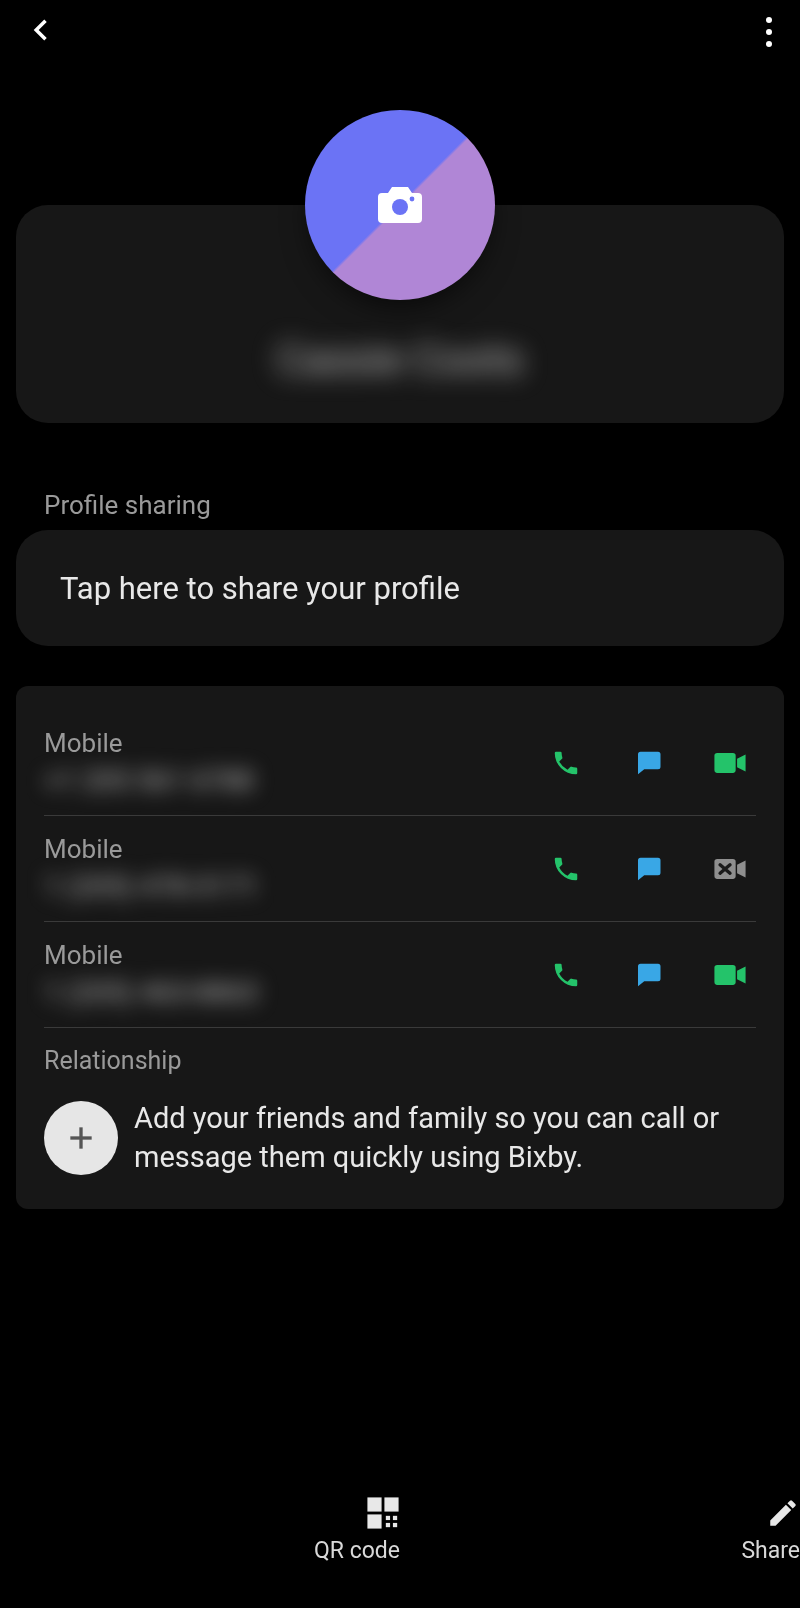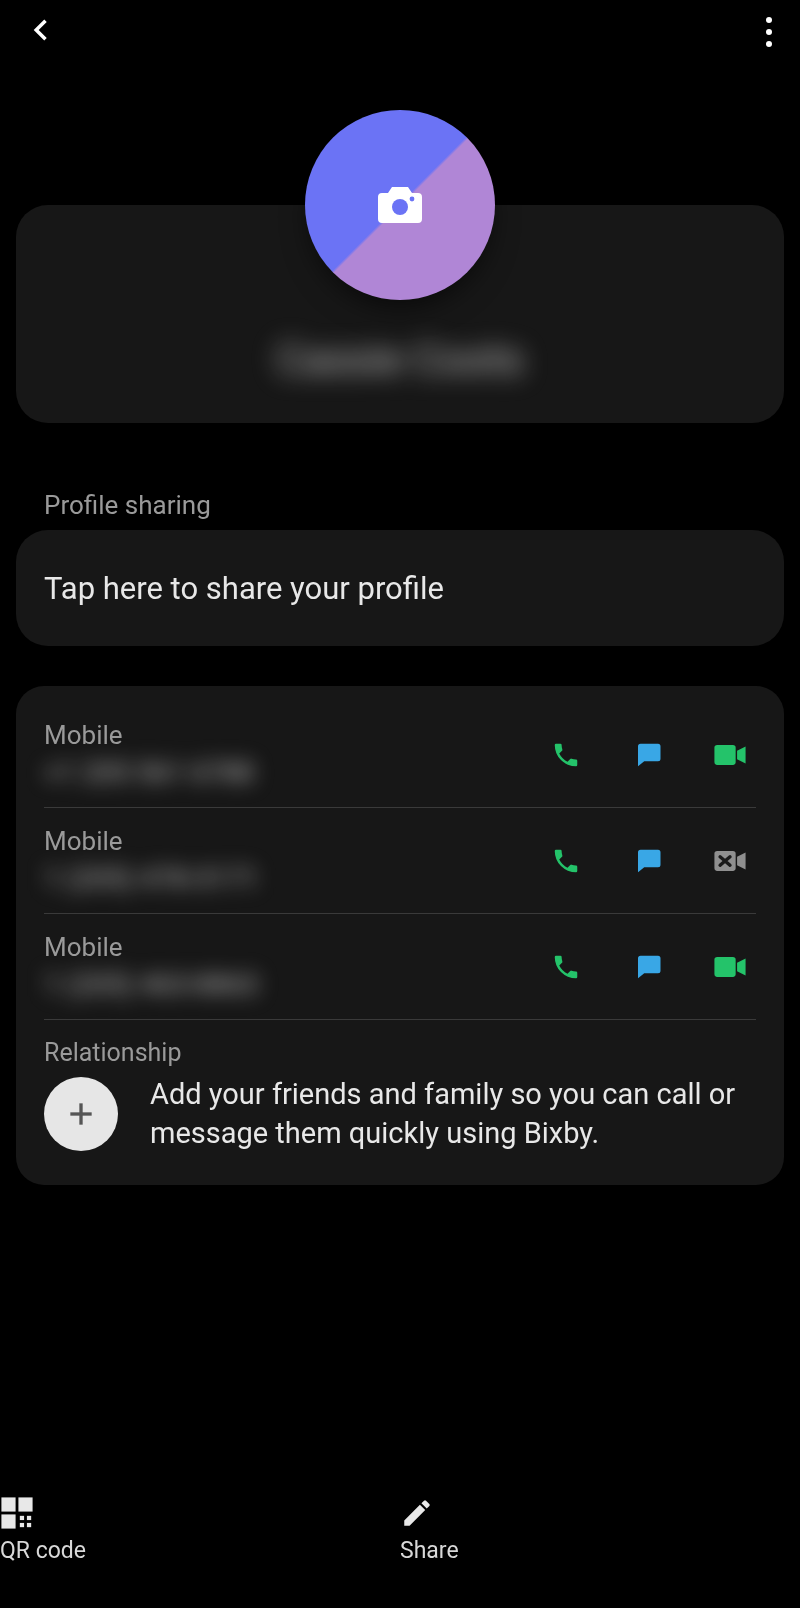--- a/index.html
+++ b/index.html
@@ -27,43 +27,43 @@
   .avatar{position:absolute;left:50%;top:110px;transform:translateX(-50%);width:190px;height:190px;border-radius:50%;
     background:linear-gradient(135deg,#6b73f5 0%,#6b73f5 49.5%,#b086d6 50.5%,#b086d6 100%);
     box-shadow:0 12px 30px -8px rgba(0,0,0,.7);
     display:flex;align-items:center;justify-content:center;z-index:2;}
   .avatar svg{width:48px;height:40px;fill:#fff;}
   .contact-name{position:absolute;left:0;right:0;top:130px;text-align:center;font-size:42px;font-weight:400;color:#c2c2c2;filter:blur(12px);user-select:none;}
 
   
   .section-label{position:absolute;left:44px;color:var(--muted);font-size:26px;}
   .label-profile-sharing{top:490px;}
-  .share-card{position:absolute;left:16px;right:16px;top:530px;background:var(--card);border-radius:32px;height:116px;display:flex;align-items:center;padding:0 28px;font-size:31px;color:var(--text);}
-
-  
-  .details-card{position:absolute;left:16px;right:16px;top:686px;background:var(--card);border-radius:28px;padding:16px 28px 32px;}
+  .share-card{position:absolute;left:16px;right:16px;top:530px;background:var(--card);border-radius:32px;height:116px;display:flex;align-items:center;padding:0 44px;font-size:31px;color:var(--text);}
+
+  
+  .details-card{position:absolute;left:16px;right:16px;top:686px;background:var(--card);border-radius:12px;padding:24px 28px 32px;}
   .row{border-bottom:1px solid var(--line);padding:18px 0 18px;display:flex;align-items:center;}
   .row:last-child{border-bottom:none;}
   .row .left{flex:1;}
   .row .label{color:var(--muted);font-size:26px;margin-bottom:6px;}
   .row .value{color:#bdbdbd;font-size:28px;filter:blur(10px);user-select:none;}
   .actions{display:flex;gap:46px;align-items:center;padding-right:8px;}
   .icon-btn{width:36px;height:36px;display:flex;align-items:center;justify-content:center;}
   .icon-btn svg{width:34px;height:30px;}
 
   .relationship-block{padding-top:18px;}
-  .relationship-label{color:var(--muted);font-size:25px;margin-bottom:8px;}
-  .rel-row{display:flex;align-items:center;gap:32px;}
+  .relationship-label{color:var(--muted);font-size:25px;margin-bottom:24px;}
+  .rel-row{display:flex;align-items:center;gap:16px;}
   .plus-circle{flex:0 0 74px;width:74px;height:74px;border-radius:50%;background:#e6e6e6;display:flex;align-items:center;justify-content:center;}
   .plus-circle svg{width:32px;height:32px;stroke:#555;stroke-width:2.5;fill:none;}
   .rel-text{font-size:29px;color:var(--text);line-height:1.35;}
 
   
   .bottom-bar{position:absolute;left:0;right:0;bottom:24px;height:110px;display:flex;}
-  .bottom-item{flex:1;display:flex;flex-direction:column;align-items:flex-start;justify-content:center;gap:6px;color:#d8d8d8;}
+  .bottom-item{flex:1;display:flex;flex-direction:column;align-items:flex-end;justify-content:center;gap:6px;color:#d8d8d8;}
   .bottom-item .bi-icon{height:36px;display:flex;align-items:center;justify-content:center;}
   .bottom-item svg{width:34px;height:34px;fill:#e8e8e8;stroke:#e8e8e8;}
   .bottom-item .bi-label{font-size:23px;}
 
 </style>
 </head>
 <body>
 
 <div class="topbar">
   <div class="back-chevron">

